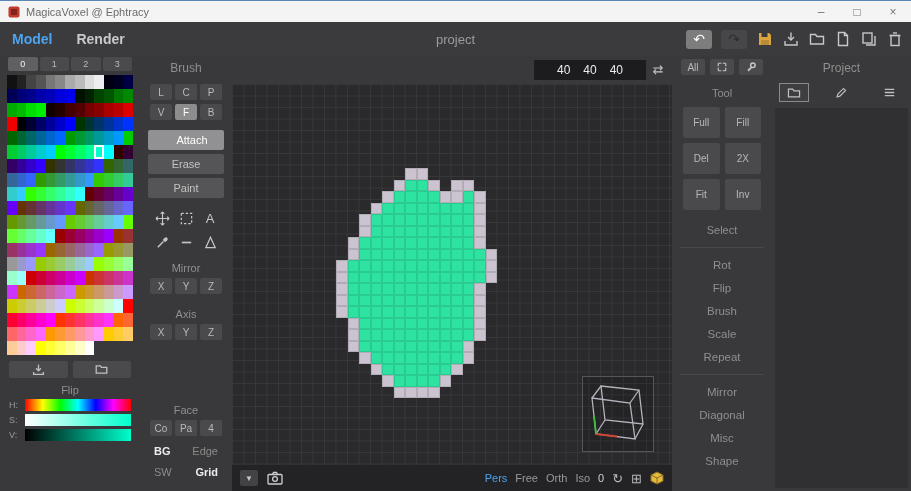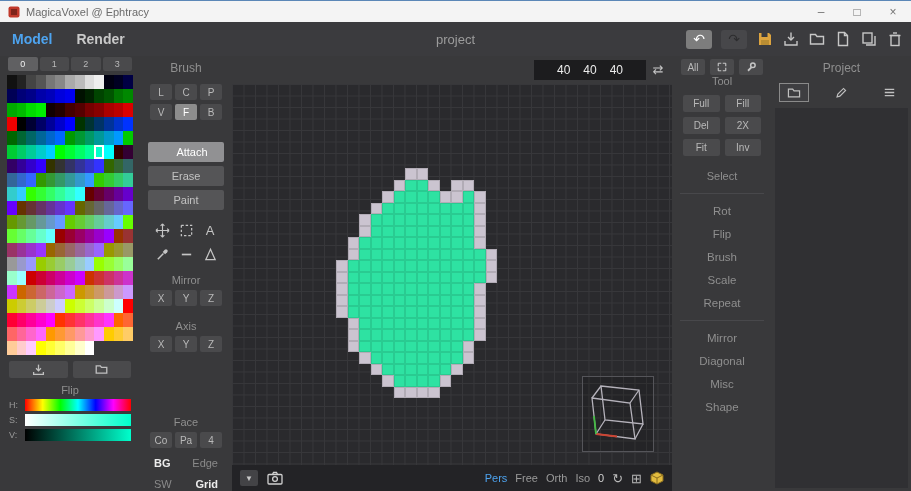--- a/index.html
+++ b/index.html
@@ -57,21 +57,21 @@
   .hsv-row { display:flex; align-items:center; gap:4px; margin:3px 9px 0; }
   .hsv-label { width:12px; color:#9a9a9a; font-size:9px; }
   .hsv-bar { flex:1; height:12px; }
   #hbar { background:linear-gradient(to right,#f00,#ff0,#0f0,#0ff,#00f,#f0f,#f00); }
 
   
   .brush-row { display:flex; gap:3px; margin:4px 10px 0; }
   .brush-row .chip { flex:1; }
   .action-btn { margin:4px 8px 0; height:20px; background:#555557; color:#c2c2c2; font-size:11px;
     display:flex; align-items:center; justify-content:center; border-radius:2px; }
-  .action-btn.first { margin-top:22px;padding-left:12px; }
+  .action-btn.first { margin-top:10px;padding-left:12px; }
   .action-btn.active { background:#919193; color:#ffffff; }
   .tool-grid { display:grid; grid-template-columns:repeat(3,24px); grid-auto-rows:24px;
     justify-content:center; margin-top:8px; color:#c5c5c5; }
   .tool-cell { display:flex; align-items:center; justify-content:center; font-size:12px; }
   .mt8 { margin-top:8px; } .mt14 { margin-top:14px; }
   .face-label { margin-top:64px; }
   .tog-row { display:flex; justify-content:space-between; margin:9px 14px 0; font-size:11px; }
   .tog-on  { color:#ededed; font-weight:bold; }
   .tog-off { color:#8a8a8a; }
 
@@ -102,21 +102,21 @@
   .vp-spacer { flex:1; }
   .view-mode { font-size:11px; color:#9a9a9a; }
   .view-mode.active { color:#4da3ef; }
   .angle { font-size:11px; color:#d0d0d0; }
   .vp-icon { color:#b9b9b9; font-size:13px; line-height:1; }
 
   
   .edit-top { display:flex; gap:5px; justify-content:center; margin-top:3px; }
   .edit-top .chip { padding:0 6px; min-width:24px; }
   .tool-btn-grid { display:grid; grid-template-columns:1fr 1fr; gap:5px; margin:8px 11px 0; }
-  .tool-btn-grid .chip { height:17px; }
+  .tool-btn-grid .chip { height:31px; }
   .divider { height:1px; background:#48484b; margin:11px 8px 0; }
   .edit-sect { margin-top:11px; font-size:11.5px; }
 
   
   .proj-tabs { display:flex; justify-content:center; gap:18px; margin-top:3px; }
   .proj-tab { width:30px; height:19px; display:flex; align-items:center; justify-content:center;
     color:#b9b9b9; font-size:13px; }
   .proj-tab.selected { border:1px solid #8a8a8a; background:#3e3e41; }
   .proj-body { position:absolute; top:52px; left:3px; right:3px; bottom:3px; background:#303033; }
 
@@ -903,21 +903,21 @@
           <path d="M3 3 h4 M3 3 v4 M13 3 h-4 M13 3 v4 M3 13 h4 M3 13 v-4 M13 13 h-4 M13 13 v-4"></path>
         </svg>
       </div>
       <div class="chip">
         <svg width="12" height="12" viewBox="0 0 16 16" fill="none" stroke="#c5c5c5">
           <circle cx="10.5" cy="5.5" r="3" stroke-width="2"></circle>
           <path d="M4 13 L8.5 8.5" stroke-width="2.4"></path>
         </svg>
       </div>
     </div>
-    <div class="sect-label" style="">Tool</div>
+    <div class="sect-label" style="margin-top:12px;">Tool</div>
     <div class="tool-btn-grid">
       <div class="chip">Full</div>
       <div class="chip">Fill</div>
       <div class="chip">Del</div>
       <div class="chip">2X</div>
       <div class="chip">Fit</div>
       <div class="chip">Inv</div>
     </div>
     <div class="sect-label" style="margin-top:14px;">Select</div>
     <div class="divider"></div>

